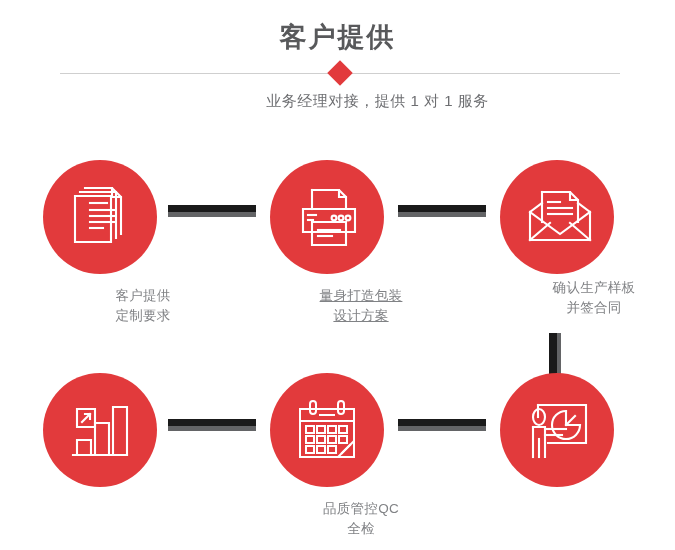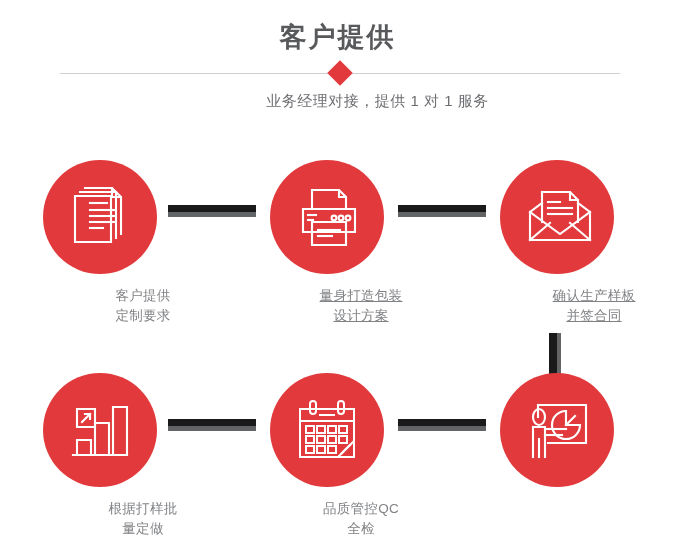--- a/index.html
+++ b/index.html
@@ -155,40 +155,38 @@
           <path d="M8 58 V30 L20 21"></path>
           <path d="M68 58 V30 L56 21"></path>
           <path d="M8 58 H68"></path>
           <path d="M8 30 L38 52 L68 30"></path>
           <path d="M8 58 L28 41"></path>
           <path d="M68 58 L48 41"></path>
         </svg>
       </span>
     </div>
   </div>
-  <div class="caption" style="left:514px;top:286px;width:160px;text-decoration:underline;">确认生产样板
+  <div class="caption" style="left:514px;top:278px;width:160px;">确认生产样板
 并签合同</div>
 
   <div class="node" style="left:43px;top:373px;">
     <div class="circle">
       <span>
         <svg width="70" height="70" viewBox="0 0 70 70" fill="none" stroke="#ffffff" stroke-width="2.1" stroke-linecap="square" stroke-linejoin="miter">
           <path d="M8 60 H62"></path>
           <path d="M12 60 V45 H26 V60"></path>
           <path d="M30 60 V28 H44 V60"></path>
           <path d="M48 60 V12 H62 V60"></path>
           <path d="M12 14 H30 V32 H12 Z"></path>
           <path d="M17 27 L25 19"></path>
           <path d="M20 19 H25 V24"></path>
         </svg>
       </span>
     </div>
   </div>
-  <div class="caption" style="left:68px;top:499px;width:150px;">根据打样批
-量定做</div>
 
   <div class="node" style="left:270px;top:373px;">
     <div class="circle">
       <span>
         <svg width="70" height="70" viewBox="0 0 70 70" fill="none" stroke="#ffffff" stroke-width="2" stroke-linecap="square" stroke-linejoin="miter">
           <rect x="8" y="14" width="54" height="48"></rect>
           <path d="M8 26 H62"></path>
           <rect x="18" y="6" width="6" height="13" rx="3"></rect>
           <rect x="46" y="6" width="6" height="13" rx="3"></rect>
           <path d="M28 20 H42"></path>

